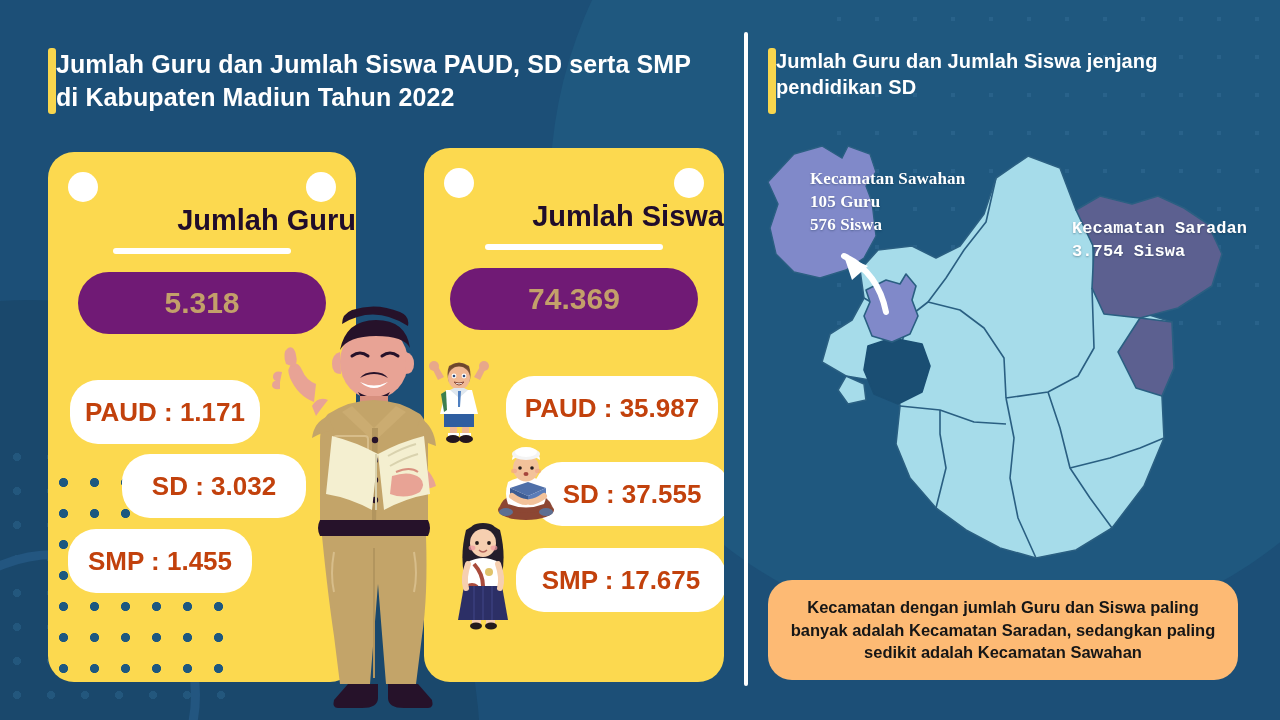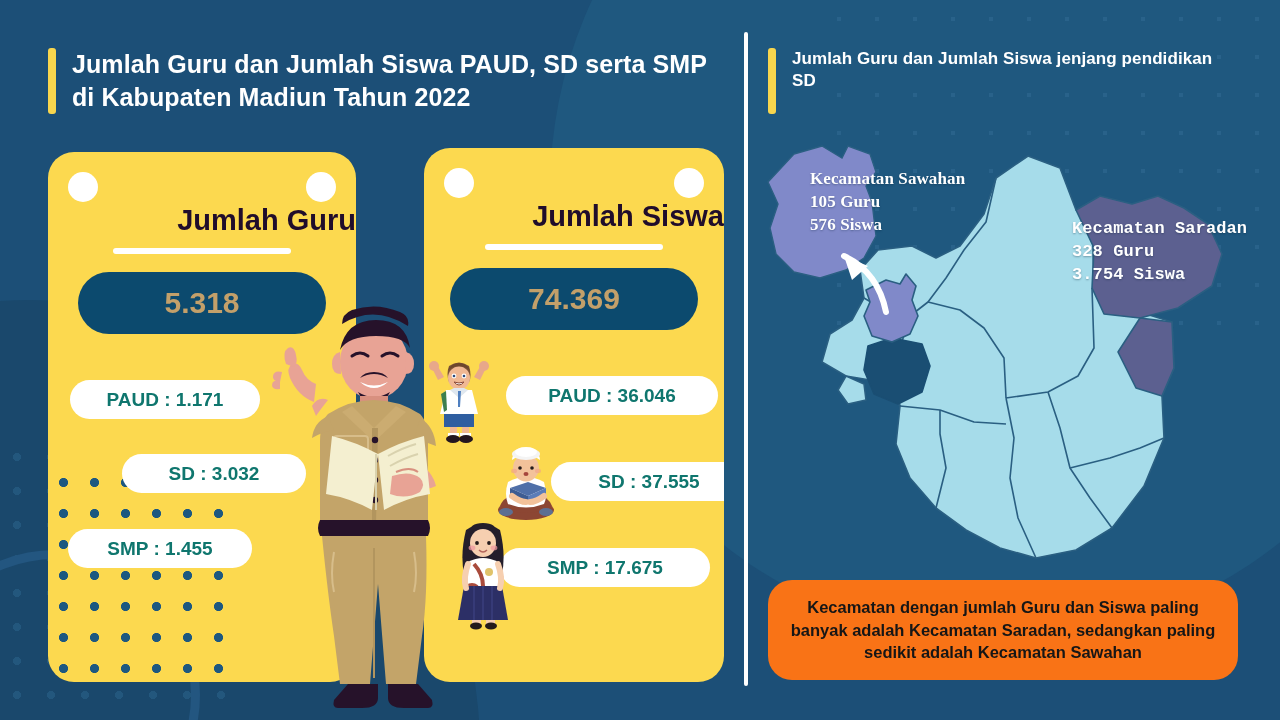--- a/index.html
+++ b/index.html
@@ -35,32 +35,32 @@
     background-size:34px 34px;
     opacity:.9;
   }
   .bg-ring {
     position:absolute; left:-90px; bottom:-120px;
     width:290px; height:290px; border-radius:50%;
     border:9px solid #235680;
   }
 
   
-  .title-block { position:absolute; display:flex; gap:16px; align-items:flex-start; }
+  .title-block { position:absolute; display:flex; gap:0; align-items:flex-start; }
   .title-bar { width:8px; border-radius:3px; background:#f8d64e; flex:none; }
   .title-text {
     color:#ffffff; font-weight:bold; line-height:1.30;
     letter-spacing:.1px;
   }
   #title-left  { left:48px; top:48px; width:660px; }
   #title-left .title-bar { height:66px; }
   #title-left .title-text { font-size:25px; }
   #title-right { left:768px; top:48px; width:470px; }
   #title-right .title-bar { height:66px; }
-  #title-right .title-text { font-size:17px; }
+  #title-right .title-text { font-size:20px; }
 
   
   .divider {
     position:absolute; left:744px; top:32px; width:4px; height:654px;
     background:#ffffff; border-radius:2px;
   }
 
   
   .card {
     position:absolute;
@@ -89,41 +89,41 @@
     text-align:right;
     font-size:29px; font-weight:bold; color:#200d2b;
   }
   .card-rule {
     position:absolute; left:50%; transform:translateX(-50%);
     top:96px; width:178px; height:6px; border-radius:3px; background:#ffffff;
   }
   .total-pill {
     position:absolute; left:50%; transform:translateX(-50%);
     top:120px; width:248px; height:62px; border-radius:31px;
-    background:#0c4a6e;
+    background:#701a75;
     display:flex; align-items:center; justify-content:center;
     font-size:30px; font-weight:bold; color:#c3a06a;
   }
 
   .lvl-pill {
-    position:absolute; height:39px; border-radius:28px;
+    position:absolute; height:64px; border-radius:28px;
     background:#ffffff;
     display:flex; align-items:center; justify-content:center;
-    font-size:19px; font-weight:bold; color:#0f766e;
+    font-size:26px; font-weight:bold; color:#c2410c;
     padding:0 20px;
     white-space:nowrap;
   }
   
   #guru-paud { left:22px;  top:228px; width:190px; }
   #guru-sd   { left:74px;  top:302px; width:184px; }
   #guru-smp  { left:20px;  top:377px; width:184px; }
   
   #siswa-paud { left:82px; top:228px; width:212px; }
-  #siswa-sd   { left:127px; top:314px; width:196px; }
-  #siswa-smp  { left:76px; top:400px; width:210px; }
+  #siswa-sd   { left:110px; top:314px; width:196px; }
+  #siswa-smp  { left:92px; top:400px; width:210px; }
 
   
   .teacher { position:absolute; left:256px; top:306px; width:210px; height:414px; }
 
   
   .stud { position:absolute; }
   #stud-a { left:428px; top:358px; width:62px; height:86px; }
   #stud-b { left:488px; top:444px; width:76px; height:78px; }
   #stud-c { left:450px; top:520px; width:66px; height:110px; }
 
@@ -134,21 +134,21 @@
     position:absolute; color:#ffffff; font-weight:bold;
     font-size:17px; line-height:1.34; letter-spacing:.1px;
     text-shadow:0 1px 2px rgba(10,35,55,.35);
   }
   #label-sawahan { left:50px;  top:30px;font-family:Liberation Serif, serif; }
   #label-saradan { left:312px; top:80px;font-family:Liberation Mono, monospace; }
 
   
   .caption {
     position:absolute; left:768px; top:580px; width:470px; height:100px;
-    background:#f97316; border-radius:24px;
+    background:#fdba74; border-radius:24px;
     display:flex; align-items:center; justify-content:center;
     text-align:center; padding:6px 16px;
     color:#161616; font-weight:bold; font-size:16.5px; line-height:1.38;
   }
 </style>
 </head>
 <body>
 
 <div class="bg-root">
   <div class="bg-diag"></div>
@@ -181,21 +181,21 @@
   <div class="lvl-pill" id="guru-sd">SD : 3.032</div>
   <div class="lvl-pill" id="guru-smp">SMP : 1.455</div>
 </div>
 
 <div class="card" id="card-siswa">
   <div class="punch l"></div>
   <div class="punch r"></div>
   <div class="card-title">Jumlah Siswa</div>
   <div class="card-rule"></div>
   <div class="total-pill">74.369</div>
-  <div class="lvl-pill" id="siswa-paud">PAUD : 36.046</div>
+  <div class="lvl-pill" id="siswa-paud">PAUD : 35.987</div>
   <div class="lvl-pill" id="siswa-sd">SD : 37.555</div>
   <div class="lvl-pill" id="siswa-smp">SMP : 17.675</div>
 </div>
 
 <svg class="stud" id="stud-a" viewBox="0 0 62 86">
   <g>
     <path d="M10 22 L4 10 L9 7 L16 19 Z" fill="#e8a88a"></path>
     <path d="M52 22 L58 10 L53 7 L46 19 Z" fill="#e8a88a"></path>
     <circle cx="6" cy="8" r="5" fill="#e8a88a"></circle>
     <circle cx="56" cy="8" r="5" fill="#e8a88a"></circle>
@@ -373,20 +373,19 @@
   </svg>
 
   <div class="map-label" id="label-sawahan">
     <div>Kecamatan Sawahan</div>
     <div>105 Guru</div>
     <div>576 Siswa</div>
   </div>
 
   <div class="map-label" id="label-saradan">
     <div>Kecamatan Saradan</div>
-    <div>328 Guru</div>
     <div>3.754 Siswa</div>
   </div>
 </div>
 
 <div class="caption">
   <span>Kecamatan dengan jumlah Guru dan Siswa paling banyak adalah Kecamatan Saradan, sedangkan paling sedikit adalah Kecamatan Sawahan</span>
 </div>
 
 </body></html>

